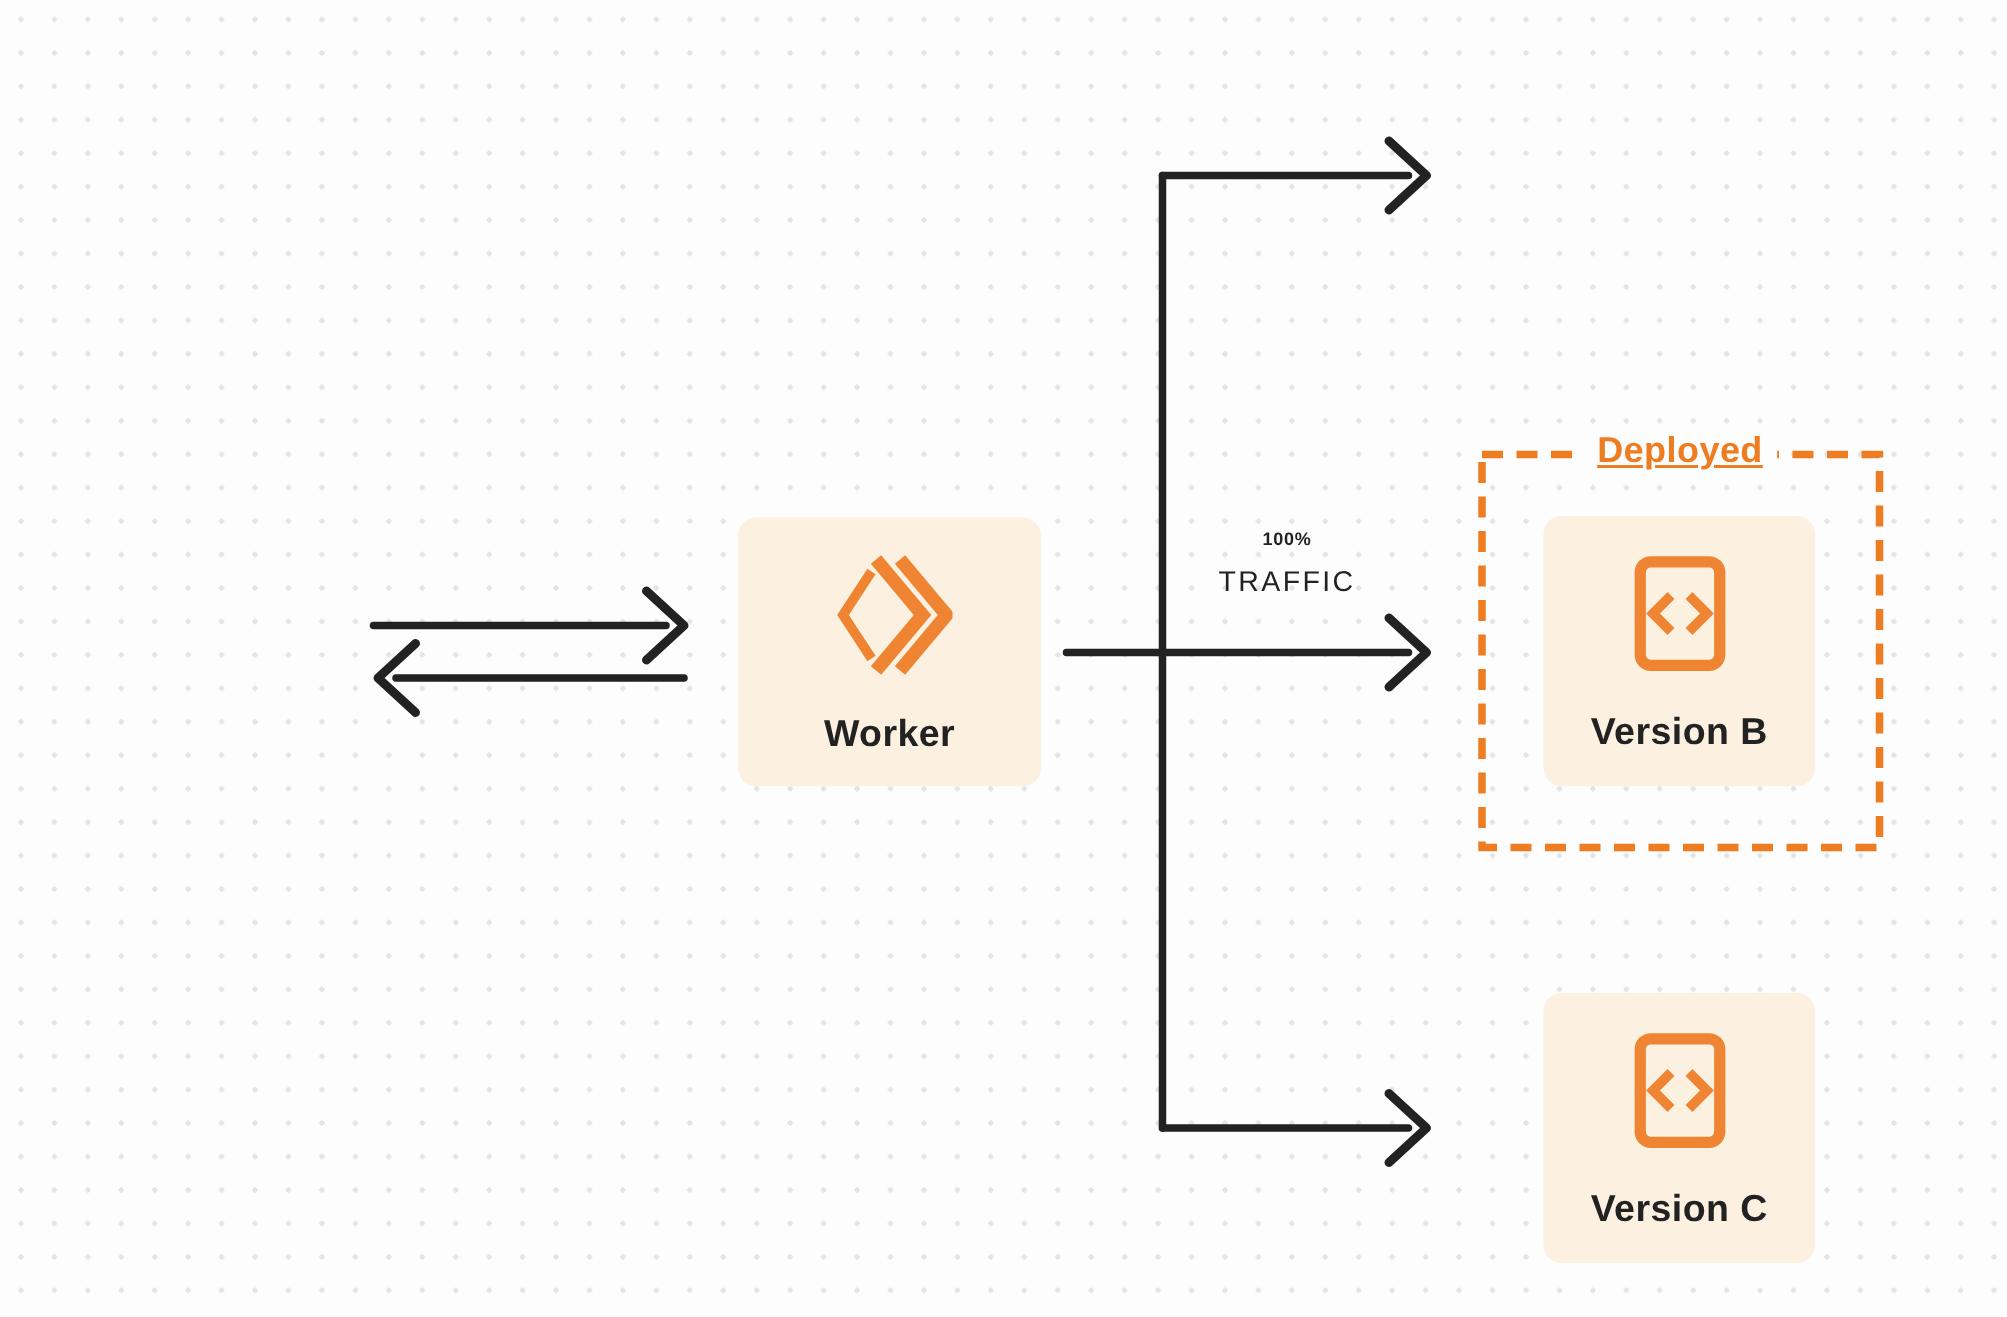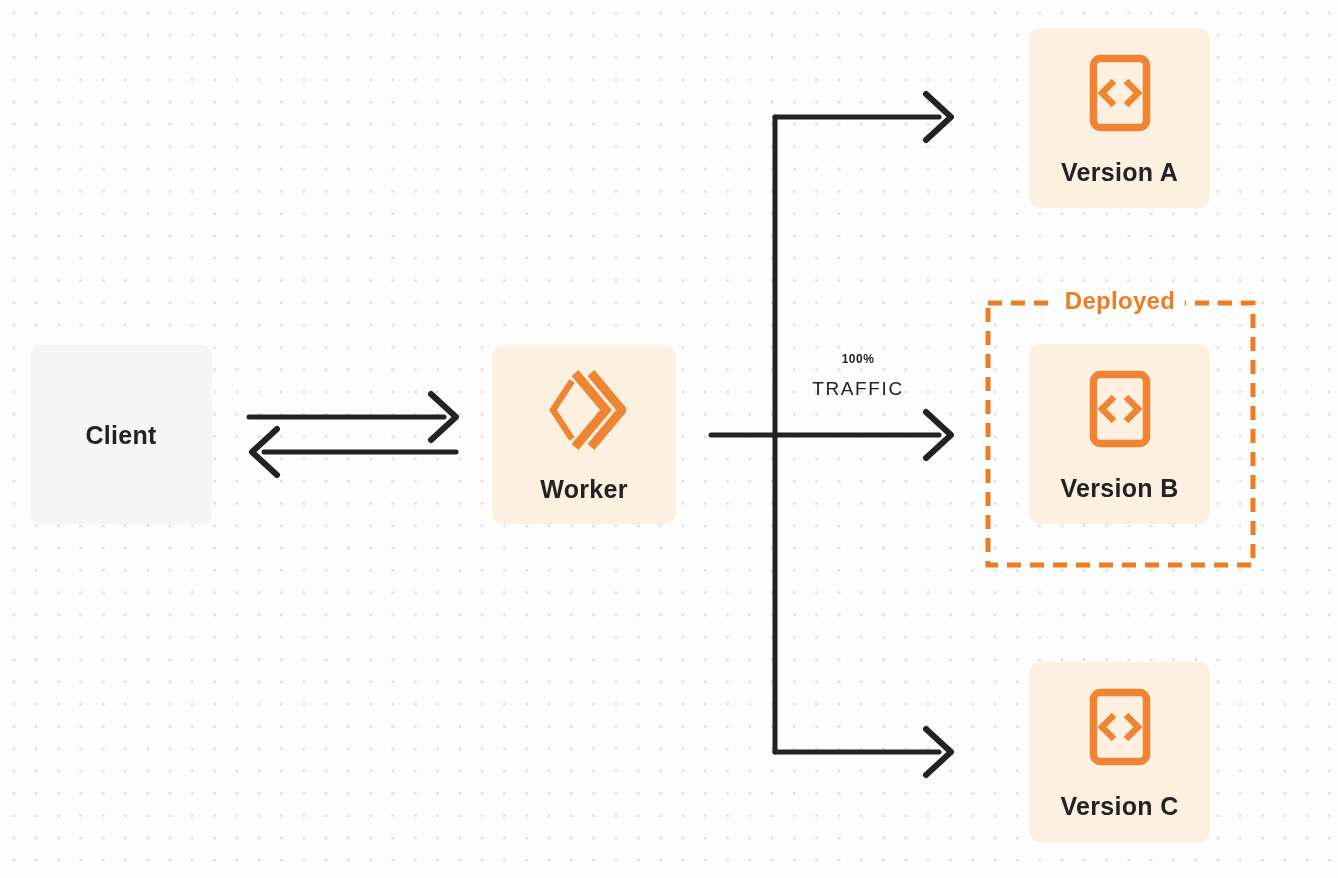--- a/index.html
+++ b/index.html
@@ -139,60 +139,49 @@
       <line x1="711" y1="435" x2="939" y2="435"></line>
       <polyline class="head" points="926,412 951,435 926,458"></polyline>
     </g>
     <g>
       <line x1="775" y1="752" x2="939" y2="752"></line>
       <polyline class="head" points="926,729 951,752 926,775"></polyline>
     </g>
     <rect class="dashed" x="988" y="303" width="265" height="262"></rect>
   </svg>
 
-  <div class="node gray" style="left:30px; top:345px; width:182px; height:179px;">
-    <div class="node-label middle">Client</div>
-  </div>
 
-  <div class="node cream" style="left:492px; top:345px; width:184px; height:179px;">
+  <div class="node cream" style="left:492px; top:345px; width:202px; height:179px;">
     <svg class="node-icon" style="top:23px;" width="84" height="84" viewBox="0 0 84 84" fill="none">
       <polyline points="30,13 11,42 30,71" stroke="var(--icon-orange)" stroke-width="6.5"></polyline>
       <polyline points="33,5 64,42 33,79" stroke="var(--icon-orange)" stroke-width="9"></polyline>
       <polyline points="49,5 80,42 49,79" stroke="var(--icon-orange)" stroke-width="9"></polyline>
     </svg>
     <div class="node-label low">Worker</div>
   </div>
 
-  <div class="node cream" style="left:1029px; top:28px; width:181px; height:180px;">
-    <svg class="node-icon" style="top:26px;" width="62" height="78" viewBox="0 0 62 78" fill="none">
-      <rect x="4.5" y="4.5" width="53" height="69" rx="7" stroke="var(--icon-orange)" stroke-width="7.5"></rect>
-      <polyline points="25,27 13,39 25,51" stroke="var(--icon-orange)" stroke-width="6.5"></polyline>
-      <polyline points="37,27 49,39 37,51" stroke="var(--icon-orange)" stroke-width="6.5"></polyline>
-    </svg>
-    <div class="node-label low">Version A</div>
-  </div>
 
   <div class="node cream" style="left:1029px; top:662px; width:181px; height:180px;">
     <svg class="node-icon" style="top:26px;" width="62" height="78" viewBox="0 0 62 78" fill="none">
       <rect x="4.5" y="4.5" width="53" height="69" rx="7" stroke="var(--icon-orange)" stroke-width="7.5"></rect>
       <polyline points="25,27 13,39 25,51" stroke="var(--icon-orange)" stroke-width="6.5"></polyline>
       <polyline points="37,27 49,39 37,51" stroke="var(--icon-orange)" stroke-width="6.5"></polyline>
     </svg>
     <div class="node-label low">Version C</div>
   </div>
 
   <div class="node cream" style="left:1029px; top:344px; width:181px; height:180px;">
     <svg class="node-icon" style="top:26px;" width="62" height="78" viewBox="0 0 62 78" fill="none">
       <rect x="4.5" y="4.5" width="53" height="69" rx="7" stroke="var(--icon-orange)" stroke-width="7.5"></rect>
       <polyline points="25,27 13,39 25,51" stroke="var(--icon-orange)" stroke-width="6.5"></polyline>
       <polyline points="37,27 49,39 37,51" stroke="var(--icon-orange)" stroke-width="6.5"></polyline>
     </svg>
     <div class="node-label low">Version B</div>
   </div>
 
-  <div class="deployed-label" style="left:1120px; top:287px;">Deployed</div>
+  <div class="deployed-label" style="left:1120px; top:287px;text-decoration:underline;">Deployed</div>
 
   <div class="traffic" style="left:858px; top:352px;">
     <div class="traffic-percent">100%</div>
     <div class="traffic-word">TRAFFIC</div>
   </div>
 
 </div>
 
 </body></html>

